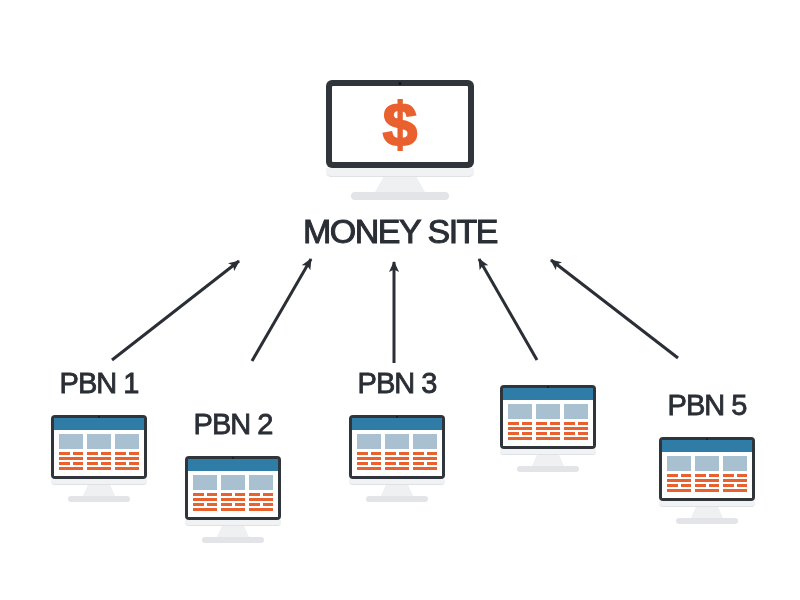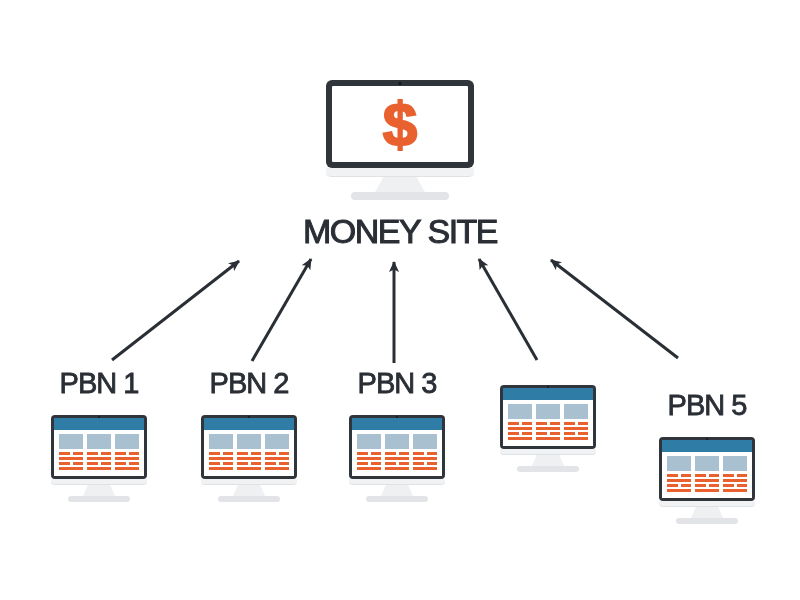--- a/index.html
+++ b/index.html
@@ -33,21 +33,21 @@
   .money-label{
     margin-top:12px;font-size:34px;font-weight:normal;letter-spacing:-1.5px;
     color:var(--ink,#2a2e35);-webkit-text-stroke:1px var(--ink,#2a2e35);
     white-space:nowrap;
   }
 
   
   #pbn-row{position:absolute;left:0;top:368px;width:800px;height:180px;}
   .pbn-unit{position:absolute;top:0;width:150px;text-align:center;}
   .pbn-unit:nth-child(1){left:24px;}
-  .pbn-unit:nth-child(2){left:174px;}
+  .pbn-unit:nth-child(2){left:158px;margin-top:41px;}
   .pbn-unit:nth-child(3){left:322px;text-align:center;}
   .pbn-unit:nth-child(4){left:473px;}
   .pbn-unit:nth-child(5){left:632px;margin-top:22px;}
   .pbn-label{
     height:30px;line-height:30px;font-size:29px;font-weight:normal;letter-spacing:-1px;
     color:var(--ink,#2a2e35);-webkit-text-stroke:0.8px var(--ink,#2a2e35);
     white-space:nowrap;
   }
   .pbn-monitor{margin-top:17px;}
   .pframe{

